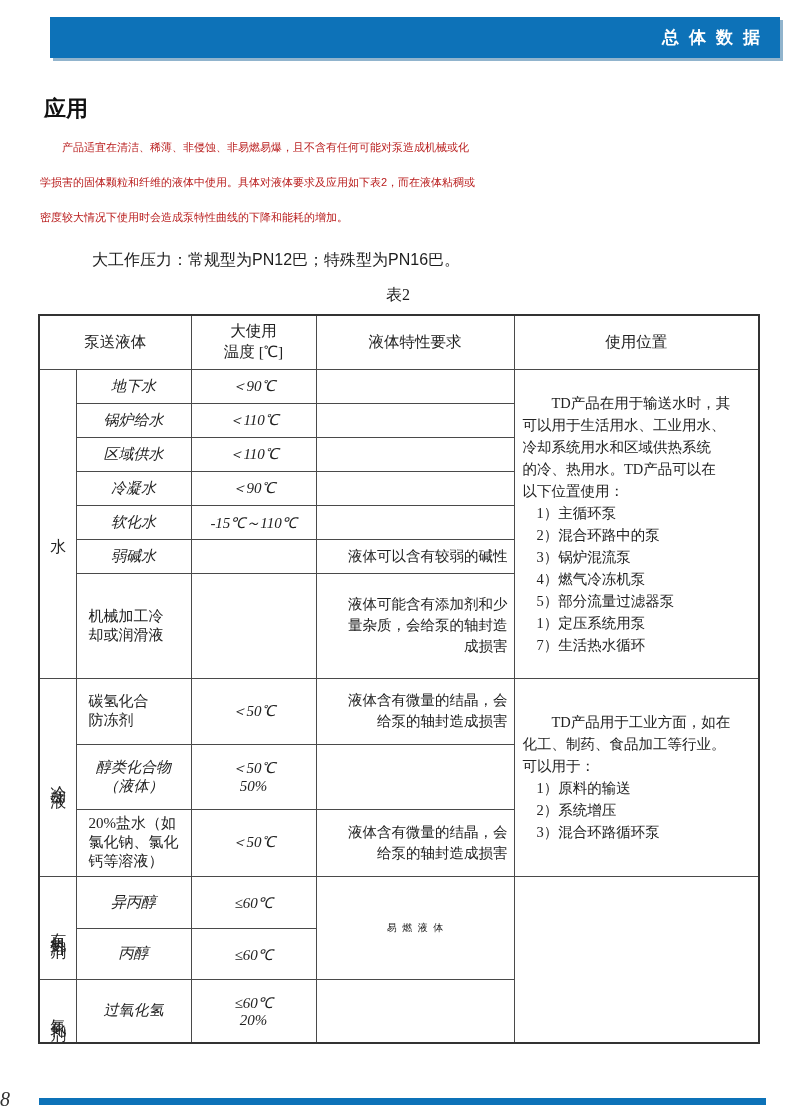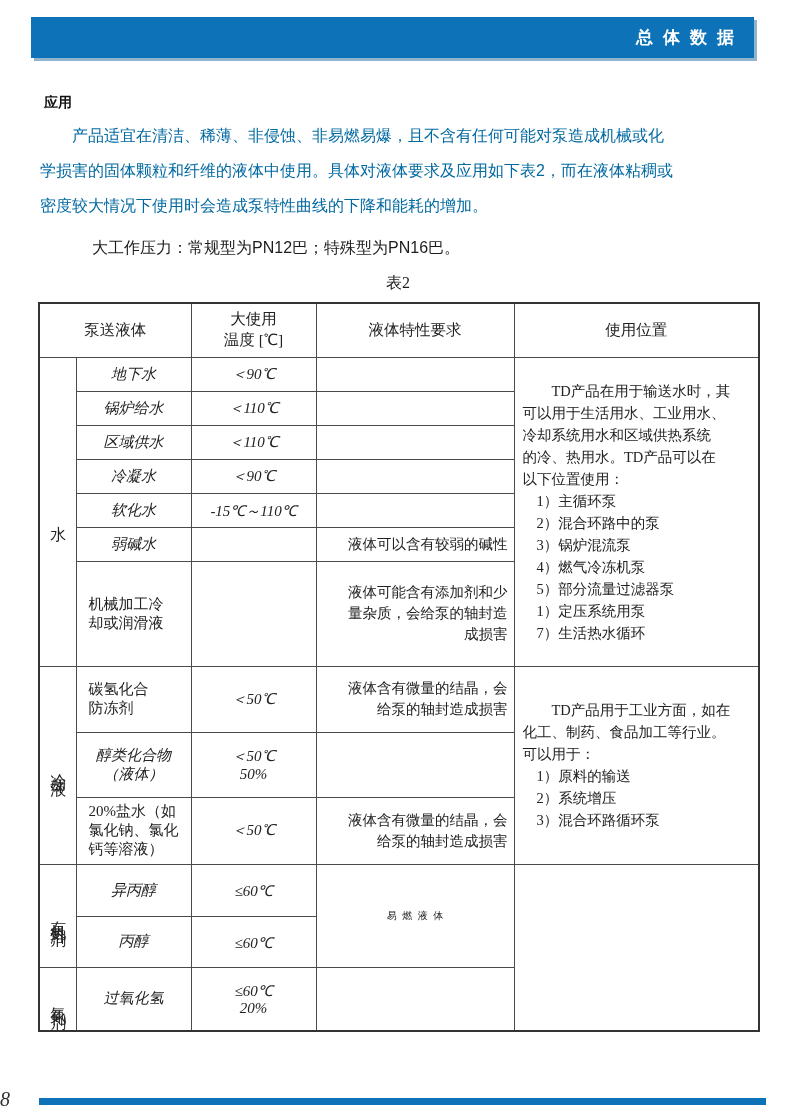--- a/index.html
+++ b/index.html
@@ -1,32 +1,32 @@
 <!DOCTYPE html>
 <html><head>
 <meta charset="utf-8">
 <style>
   html,body{margin:0;padding:0;background:#fff;}
   .page{position:relative;width:800px;height:1114px;background:#fff;overflow:hidden;
         font-family:"Liberation Serif", serif;color:#222;}
 
   
-  .topbar{position:absolute;left:31px;top:17px;width:723px;height:41px;
+  .topbar{position:absolute;left:50px;top:17px;width:723px;height:41px;
           background:#0d72b8;box-shadow:3px 3px 0 rgba(10,88,144,.45);
-          text-align:right;}
+          text-align:right;padding-left:7px;}
   .topbar-title{display:inline-block;line-height:41px;padding-right:10px;
           color:#fff;font-family:"Liberation Sans",sans-serif;font-weight:bold;
           font-size:17px;letter-spacing:10px;}
 
   
   .content{position:absolute;left:38px;top:94px;width:720px;}
   .heading{margin:0 0 6px 6px;font-family:"Liberation Sans",sans-serif;
-           font-size:14px;font-weight:bold;color:#111;}
-  .para{margin:0 0 0 2px;font-size:16px;line-height:35px;text-indent:2em;
-        white-space:pre-line;font-family:"Liberation Sans",sans-serif;color:#0369a1;}
+           font-size:22px;font-weight:bold;color:#111;}
+  .para{margin:0 0 0 2px;font-size:11px;line-height:35px;text-indent:2em;
+        white-space:pre-line;font-family:"Liberation Sans",sans-serif;color:#b91c1c;}
   .line{margin:0;font-size:16px;line-height:29px;
         font-family:"Liberation Sans",sans-serif;color:#1c1c1c;}
   .line.temp{margin-left:35px;margin-top:2px;}
   .line.pressure{margin-left:54px;margin-top:10px;}
   .caption{text-align:center;font-size:16px;margin:11px 0 8px 0;color:#1c1c1c;}
 
   
   table.spec{border-collapse:collapse;table-layout:fixed;width:720px;
              font-size:15px;color:#222;}
   table.spec th,table.spec td{border:1px solid #4a4a4a;padding:2px 4px;

